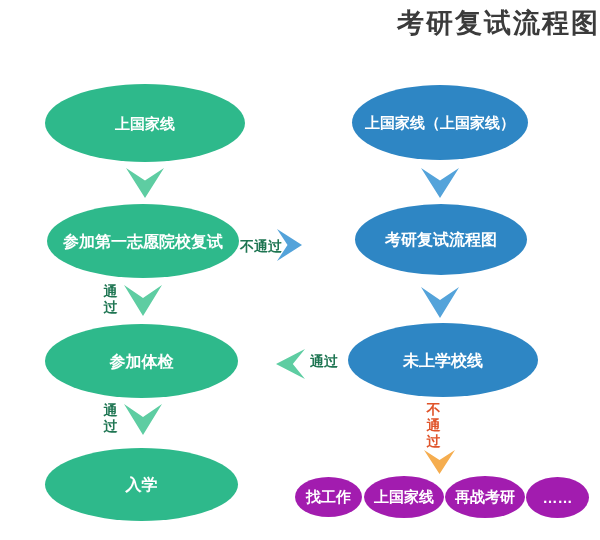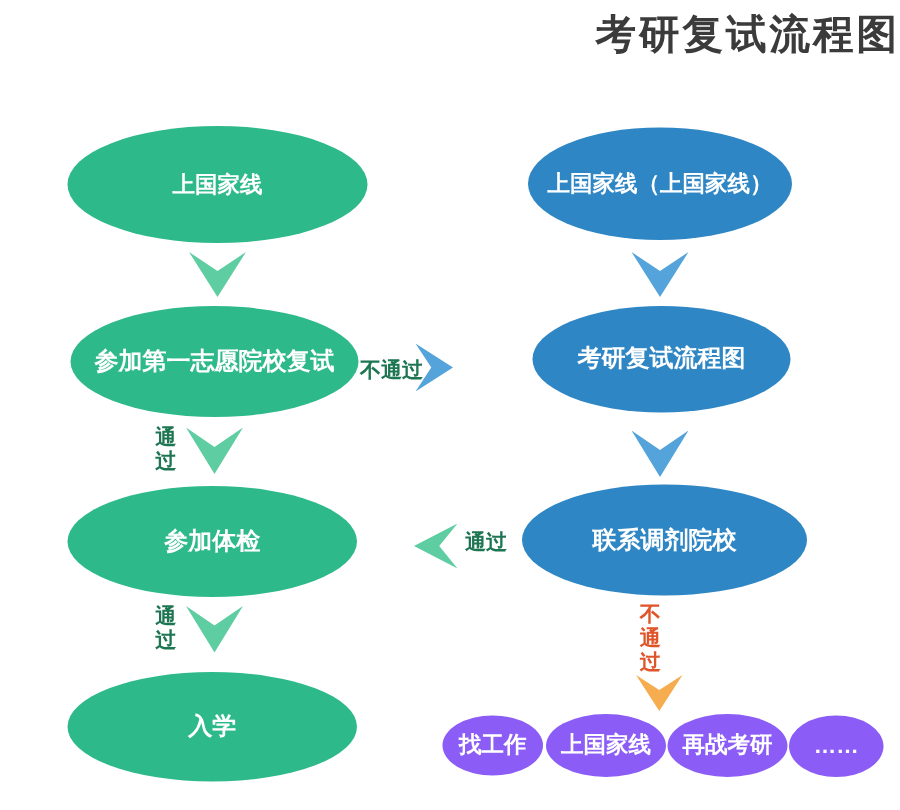--- a/index.html
+++ b/index.html
@@ -11,21 +11,21 @@
     position:absolute;left:0;top:5px;width:600px;text-align:right;
     font-size:27px;font-weight:bold;color:#3b3b3b;letter-spacing:2px;
   }
   .ellipse{
     position:absolute;border-radius:50%;display:flex;flex-direction:row;
     align-items:center;justify-content:center;color:#ffffff;font-weight:bold;
     text-align:center;font-size:16px;line-height:25px;
   }
   .green{background:#2eb98b;}
   .blue{background:#2e86c4;}
-  .orange{background:#8b5cf6;}
+  .orange{background:#a21caf;}
   .small-line{font-size:15px;}
   .chev{position:absolute;}
   .chev-down{clip-path:polygon(0 0,50% 42%,100% 0,50% 100%);}
   .chev-right{clip-path:polygon(0 0,42% 50%,0 100%,100% 50%);}
   .chev-left{clip-path:polygon(100% 0,58% 50%,100% 100%,0 50%);}
   .g-light{background:#5ecda2;}
   .b-light{background:#54a3da;}
   .o-light{background:#f5ad4f;}
   .lbl{
     position:absolute;font-size:14px;font-weight:bold;color:#1e7552;line-height:16px;
@@ -73,21 +73,21 @@
 
 <div class="chev chev-down b-light" style="left:421px;top:168px;width:38px;height:30px;"></div>
 
 <div class="ellipse blue" style="left:355px;top:204px;width:172px;height:71px;">
   <span>考研复试流程图</span>
 </div>
 
 <div class="chev chev-down b-light" style="left:421px;top:287px;width:38px;height:31px;"></div>
 
 <div class="ellipse blue" style="left:348px;top:323px;width:190px;height:74px;">
-  <span>联系调剂院校</span>
+  <span>未上学校线</span>
 </div>
 
 <div class="chev chev-left g-light" style="left:276px;top:349px;width:29px;height:30px;"></div>
 <div class="lbl" style="left:310px;top:353px;">通过</div>
 
 <div class="lbl lbl-vert lbl-fail-orange" style="left:426px;top:401px;">不通过</div>
 <div class="chev chev-down o-light" style="left:424px;top:450px;width:31px;height:24px;"></div>
 
 <div class="ellipse orange outcome" style="left:295px;top:477px;width:67px;height:40px;">
   <span>找工作</span>

